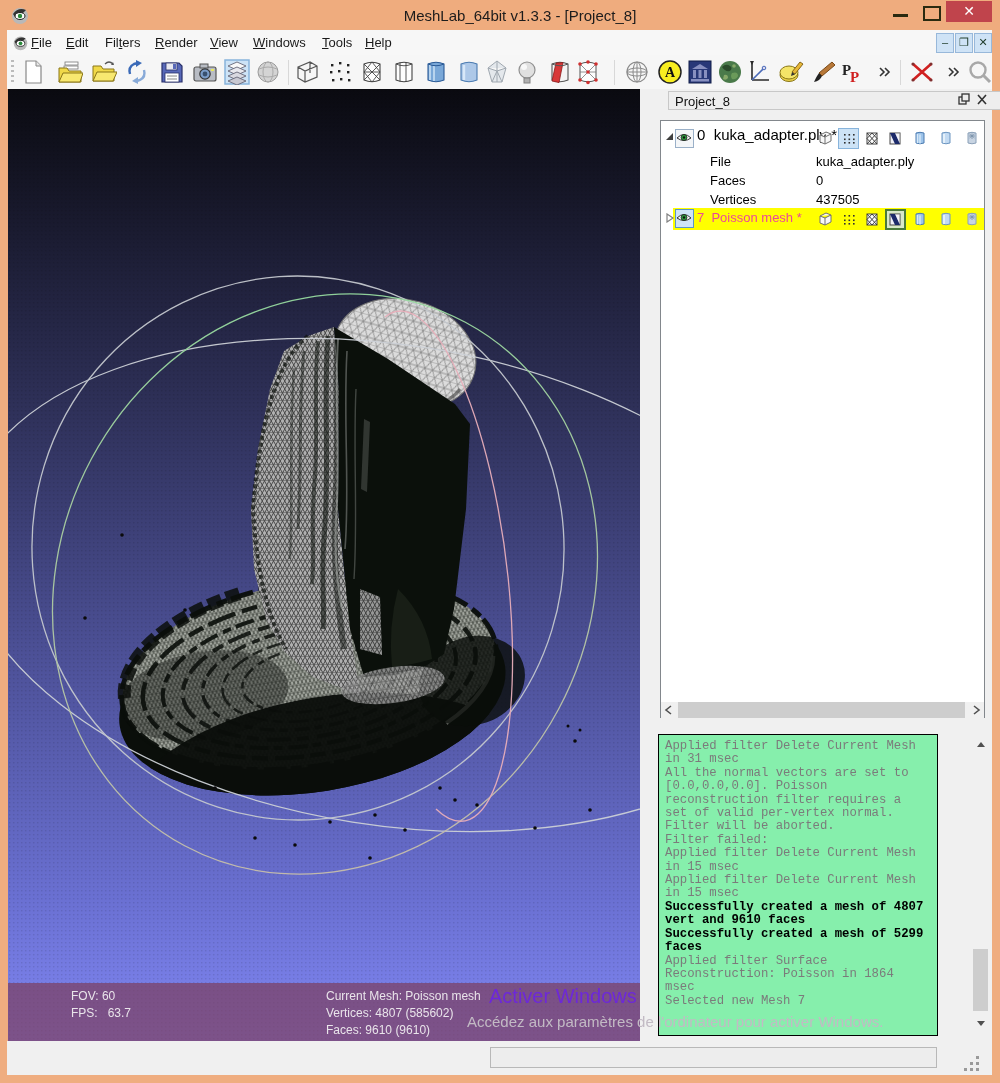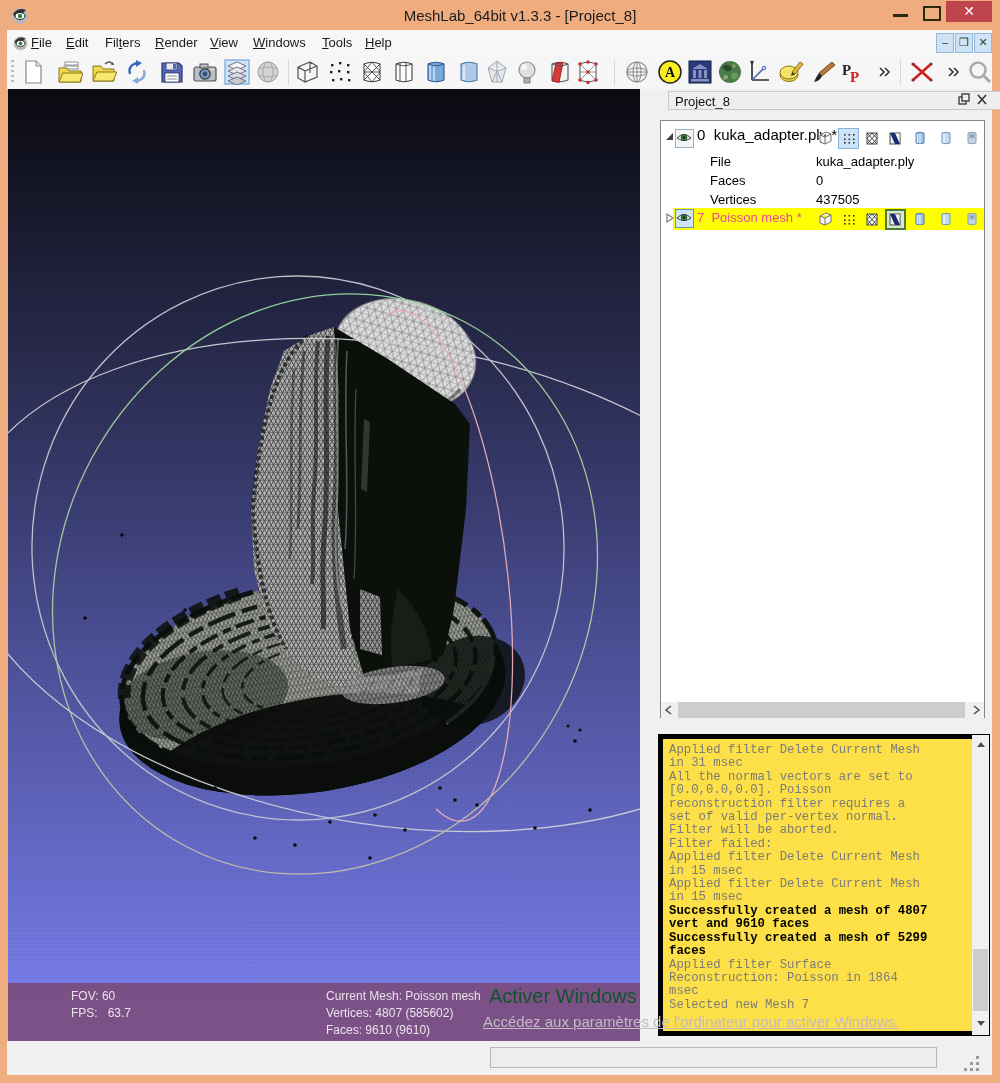--- a/index.html
+++ b/index.html
@@ -17,28 +17,28 @@
 .mi u{text-decoration:underline;}
 .mdib{position:absolute;top:33px;width:16px;height:18px;background:#cfe3f6;border:1px solid #98b8da;color:#1f3b2a;font-size:11px;text-align:center;line-height:17px;}
 
 #toolbar{left:7px;top:55px;width:985px;height:34px;background:#f6f6f6;}
 .grip{position:absolute;left:4px;top:5px;width:3px;height:24px;background-image:repeating-linear-gradient(#bbb 0 2px,transparent 2px 5px);}
 
 #viewport{left:8px;top:89px;width:632px;height:952px;}
 #vpbar{left:8px;top:983px;width:632px;height:58px;background:rgba(123,62,97,0.72);}
 #vpbar div{position:absolute;color:#e9e4ea;font-size:12px;}
 
-#wm1{left:489px;top:985px;font-size:20px;color:#14532d;z-index:60;}
-#wm2{left:483px;top:1013px;font-size:15px;color:#c2bac4;z-index:60;text-decoration:underline;}
+#wm1{left:489px;top:985px;font-size:20px;color:#6d28d9;z-index:60;}
+#wm2{left:467px;top:1013px;font-size:15px;color:#c2bac4;z-index:60;}
 
 #rightpanel{left:640px;top:89px;width:352px;height:952px;background:#f0f0f0;}
 #dockhdr{left:649px;top:91px;width:339px;height:17px;background:#eeeeee;border:1px solid #c8c8c8;margin-left:19px;}
 #dockhdr span{position:absolute;left:6px;top:2px;font-size:13px;color:#111;}
 #layerbox{left:660px;top:120px;width:325px;height:598px;background:#fff;border:1px solid #82878c;box-sizing:border-box;}
-#logbox{left:658px;top:734px;width:332px;height:302px;background:#fde047;border:5px solid #000000;box-sizing:border-box;font-family:"Liberation Mono",monospace;font-size:12.3px;line-height:13.4px;color:#7b7b7b;white-space:pre;overflow:hidden;padding:5px 0 0 6px;}
+#logbox{left:658px;top:734px;width:280px;height:302px;background:#86efac;border:1px solid #000000;box-sizing:border-box;font-family:"Liberation Mono",monospace;font-size:12.3px;line-height:13.4px;color:#7b7b7b;white-space:pre;overflow:hidden;padding:5px 0 0 6px;}
 #logbox b{color:#000;font-weight:bold;}
 
 #statusbar{left:7px;top:1041px;width:985px;height:34px;background:#f0f0f0;}
 #statbox{left:490px;top:1047px;width:445px;height:19px;background:#ededed;border:1px solid #b8b8b8;}
 </style>
 </head>
 <body>
 
 <div id="titlebar" class="abs"></div>
 <div id="title" class="abs">MeshLab_64bit v1.3.3 - [Project_8]</div>

